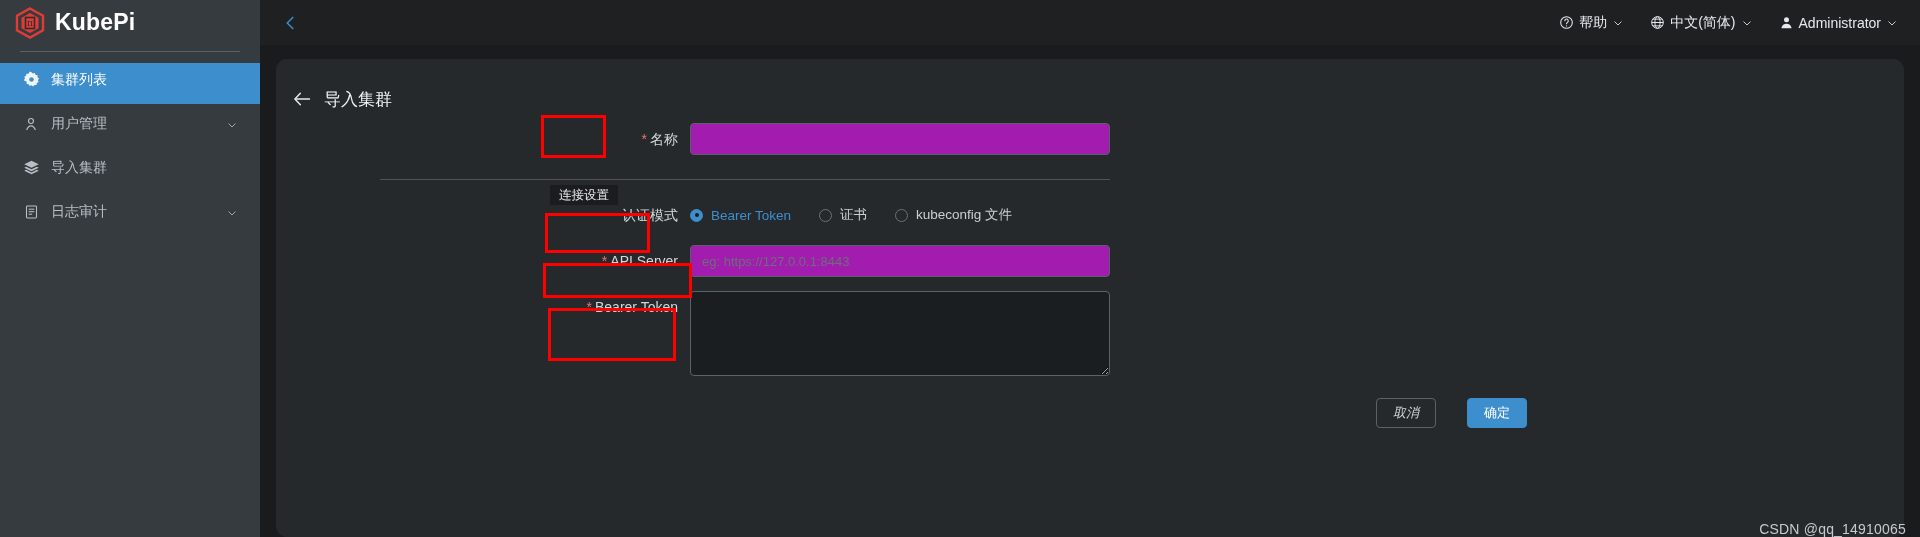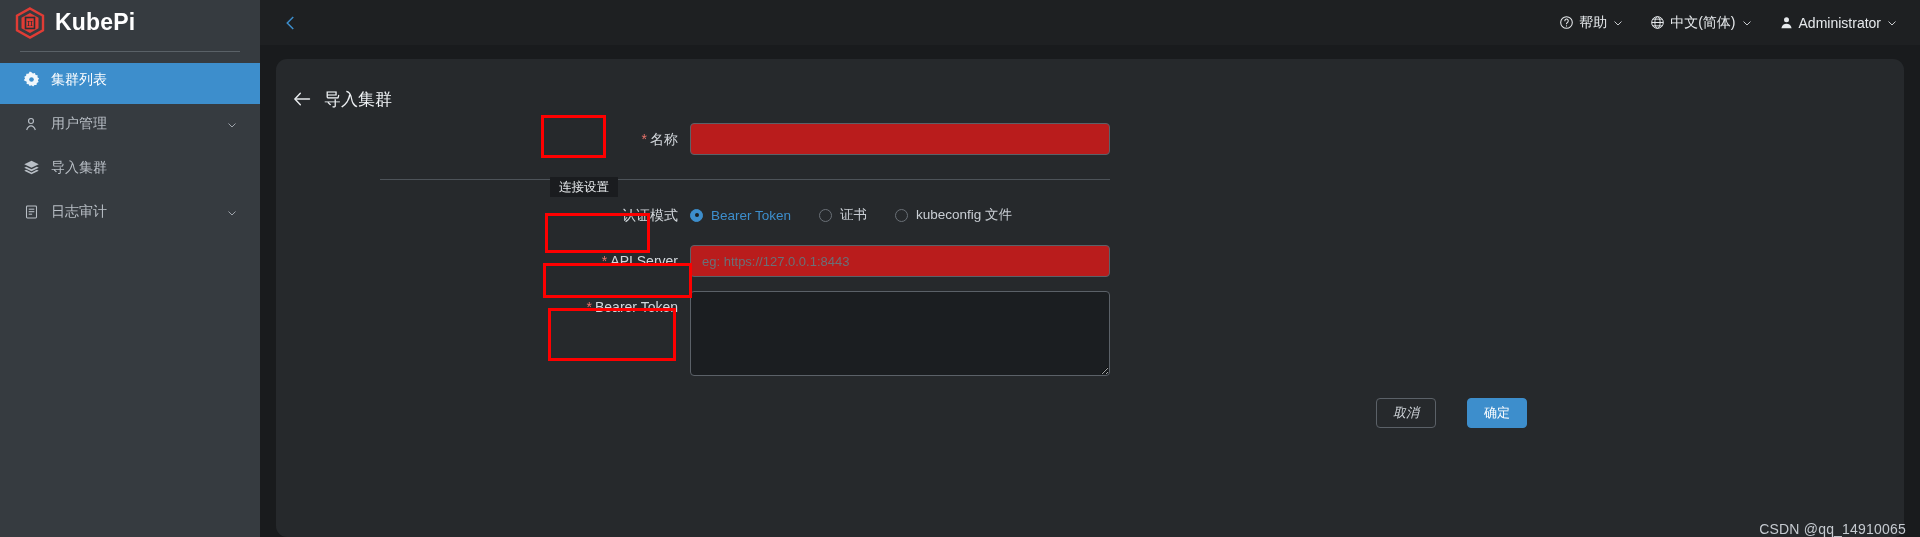--- a/index.html
+++ b/index.html
@@ -116,21 +116,21 @@
     padding-right: 12px;
     color: #d2d7dc; font-size: 14px;
     line-height: 32px;
     position: relative;
   }
   .req { color: #e8736a; margin-right: 3px; }
   .fld-col { flex: 0 0 auto; }
 
   .inp {
     width: 420px; height: 32px;
-    background: #b91c1c;
+    background: #a21caf;
     border: 1px solid #5b6168;
     border-radius: 4px;
     color: #dfe3e7; font-size: 13px;
     padding: 0 11px;
     font-family: "Liberation Sans", sans-serif;
     outline: none;
   }
   .inp::placeholder { color: #6a7077; }
   .ta {
     width: 420px; height: 85px;
@@ -148,21 +148,21 @@
     width: 420px;
     margin: 6px 0 10px 414px;
     position: relative;
     height: 20px;
   }
   .divider-row .line {
     position: absolute; left: -310px; right: 0; top: 10px;
     height: 1px; background: #4d5359;
   }
   .divider-row .dtext {
-    position: absolute; top: 8px; left: -140px;
+    position: absolute; top: 16px; left: -140px;
     background: #1a1c1f;
     color: #e6e9ec; font-size: 12.5px;
     padding: 1px 9px;
     line-height: 18px;
   }
 
   
   .radios { display: flex; align-items: center; gap: 28px; height: 32px; }
   .radio { display: flex; align-items: center; gap: 8px; cursor: pointer; }
   .rdot {

